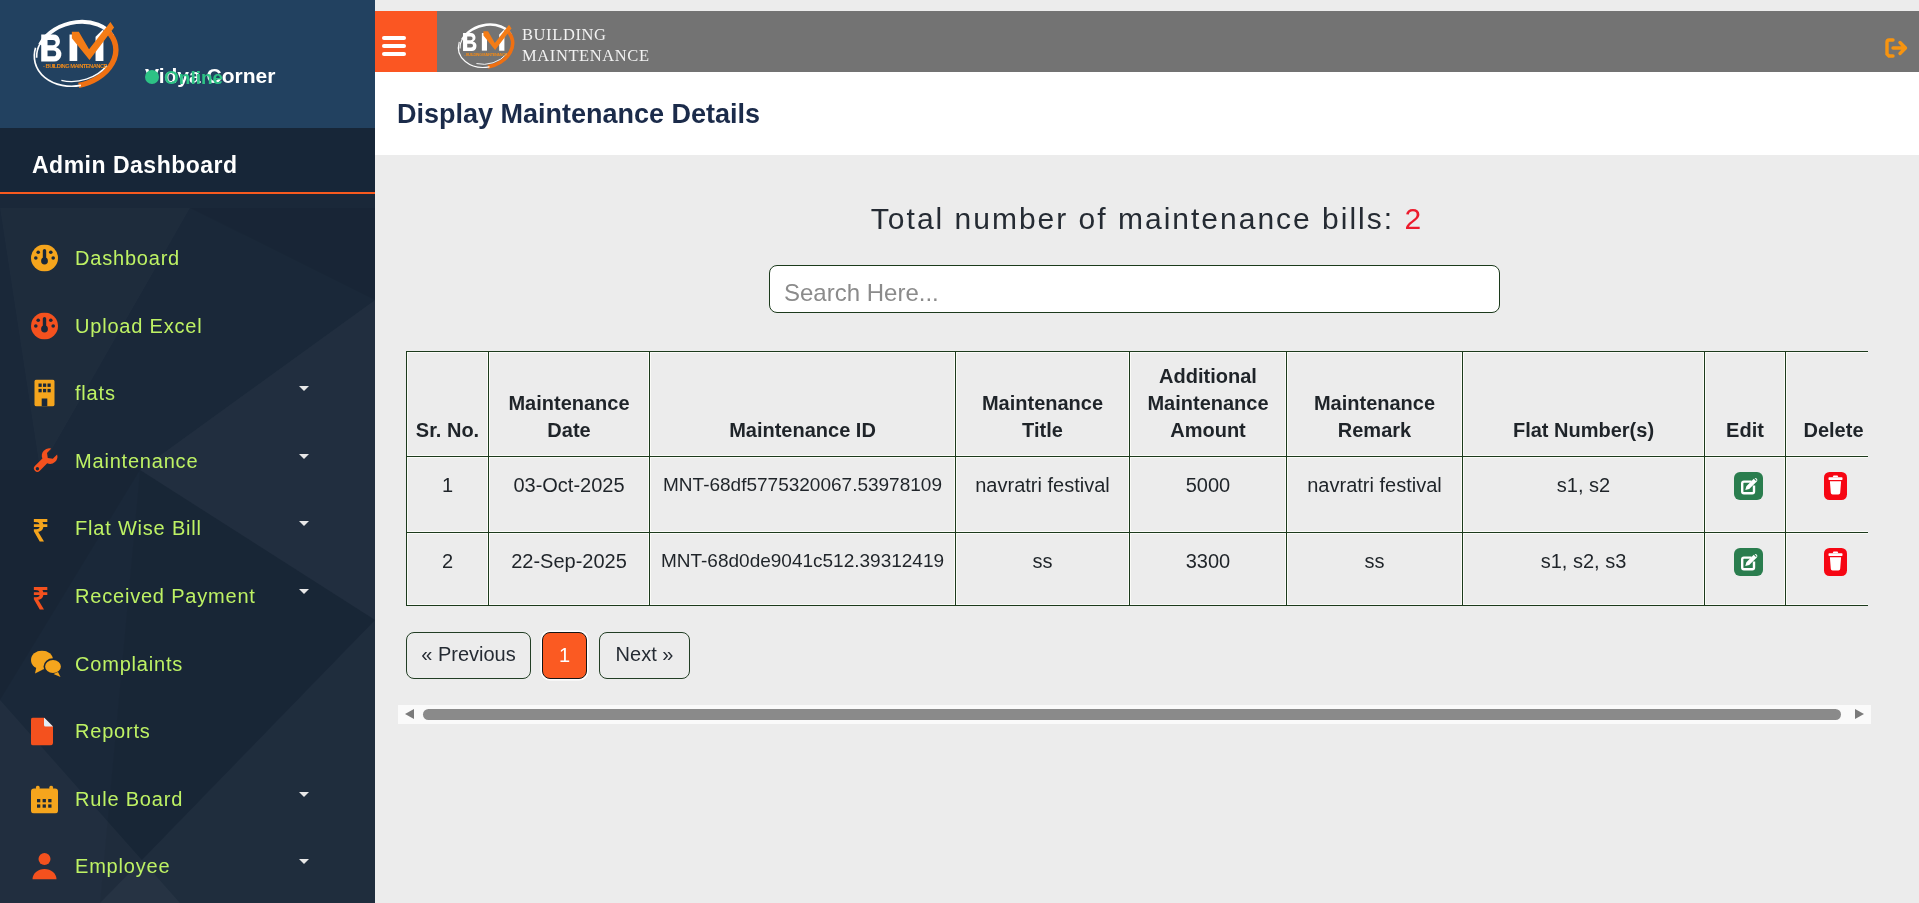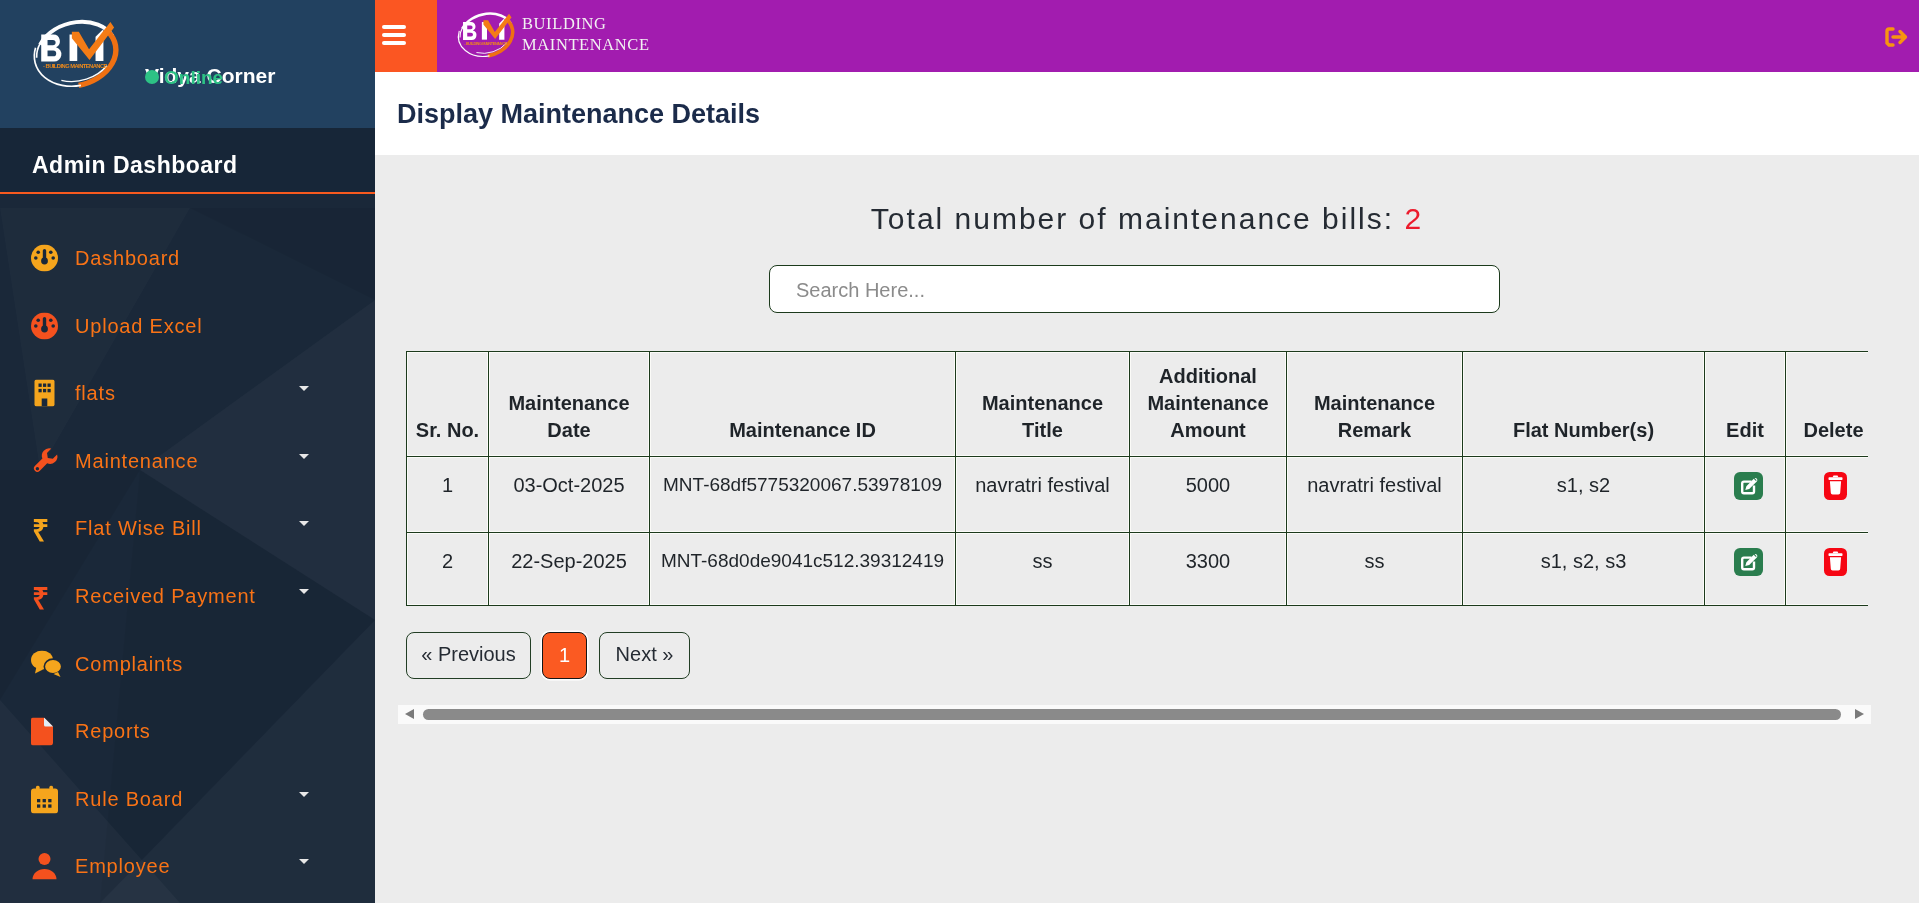--- a/index.html
+++ b/index.html
@@ -9,43 +9,43 @@
 
   
   #sidebar { position:absolute; left:0; top:0; width:375px; height:903px; background:#1a2839; overflow:hidden; }
   #userpanel { position:absolute; left:0; top:0; width:375px; height:128px; background:#224160; }
   #adminband { position:absolute; left:0; top:128px; width:375px; height:66px; background:#172638; border-bottom:2px solid #f85a1f; }
   #adminband .t { position:absolute; left:32px; top:24px; font-size:23px; font-weight:700; color:#fff; letter-spacing:0.5px; }
   #vidya { position:absolute; left:145px; top:36px; font-size:21px; font-weight:700; color:#fff;margin-top:28px; }
   #online { position:absolute; left:145px; top:67px; font-size:19px; font-weight:700; color:#2dc285; }
   #online .dot { display:inline-block; width:14px; height:14px; border-radius:50%; background:#2dc285; margin-right:5px; }
   .mitem { position:absolute; left:0; width:375px; height:68px; }
-  .mitem .label { position:absolute; left:75px; top:50%; transform:translateY(-50%); font-size:20px; letter-spacing:0.8px; color:#f97316; }
+  .mitem .label { position:absolute; left:75px; top:50%; transform:translateY(-50%); font-size:20px; letter-spacing:0.8px; color:#bef264; }
   .mitem .icon { position:absolute; left:31px; top:50%; transform:translateY(-50%); width:27px; height:27px; }
   .mitem .caret { position:absolute; left:299px; top:50%; margin-top:-7px; width:0; height:0;
       border-left:5px solid transparent; border-right:5px solid transparent; border-top:5.5px solid #e8e8e8; }
 
   
-  #navbar { position:absolute; left:375px; top:0; width:1544px; height:72px; background:#a21caf; }
+  #navbar { position:absolute; left:375px; top:11px; width:1544px; height:72px; background:#737373; }
   #burger { position:absolute; left:0; top:0; width:62px; height:72px; background:#fb5622; }
   #burger span { position:absolute; left:7px; width:24px; height:4px; border-radius:2px; background:#fff; }
   #navlogo-text { position:absolute; left:147px; top:13px; color:#f2f2f2; font-family:"Liberation Serif", serif; font-size:16.5px; letter-spacing:0.6px; line-height:21px; }
   #logout { position:absolute; left:1508px; top:26px; }
 
   
   #whiteband { position:absolute; left:375px; top:72px; width:1544px; height:83px; background:#ffffff; }
   #pagetitle { position:absolute; left:22px; top:27px; font-size:27px; font-weight:700; color:#1b2b4a; }
 
   
   #content { position:absolute; left:375px; top:155px; width:1544px; height:748px; background:#ececec; }
   #totaltitle { position:absolute; left:0; width:1544px; top:47px; text-align:center; font-size:30px; letter-spacing:2px; color:#252b33; }
   #totaltitle b { font-weight:400; }
   #totaltitle .red { color:#ec1c2d; }
   #search { position:absolute; left:394px; top:110px; width:731px; height:48px; background:#fff; border:1px solid #1c3a1c; border-radius:8px; }
-  #search .ph { position:absolute; left:14px; top:13px; font-size:20px; color:#8b8b8b;margin-left:12px; }
+  #search .ph { position:absolute; left:14px; top:13px; font-size:24px; color:#8b8b8b; }
 
   
   #tablewrap { position:absolute; left:31px; top:196px; width:1462px; height:256px; overflow:hidden; }
   table { border-collapse:collapse; table-layout:fixed; width:1475px; }
   th, td { box-shadow: inset 0 0 0 1px #fbfbf8; border:1px solid #1c3a1c; font-size:20px; color:#1f2429; text-align:center; overflow:hidden; }
   th { vertical-align:bottom; padding-bottom:12px; font-weight:700; line-height:27px; }
   td { vertical-align:top; padding-top:13px; line-height:30px; } td:nth-child(3) { font-size:19px; }
   tr.hd { height:105px; }
   tr.r1 { height:76px; }
   tr.r2 { height:73px; }

